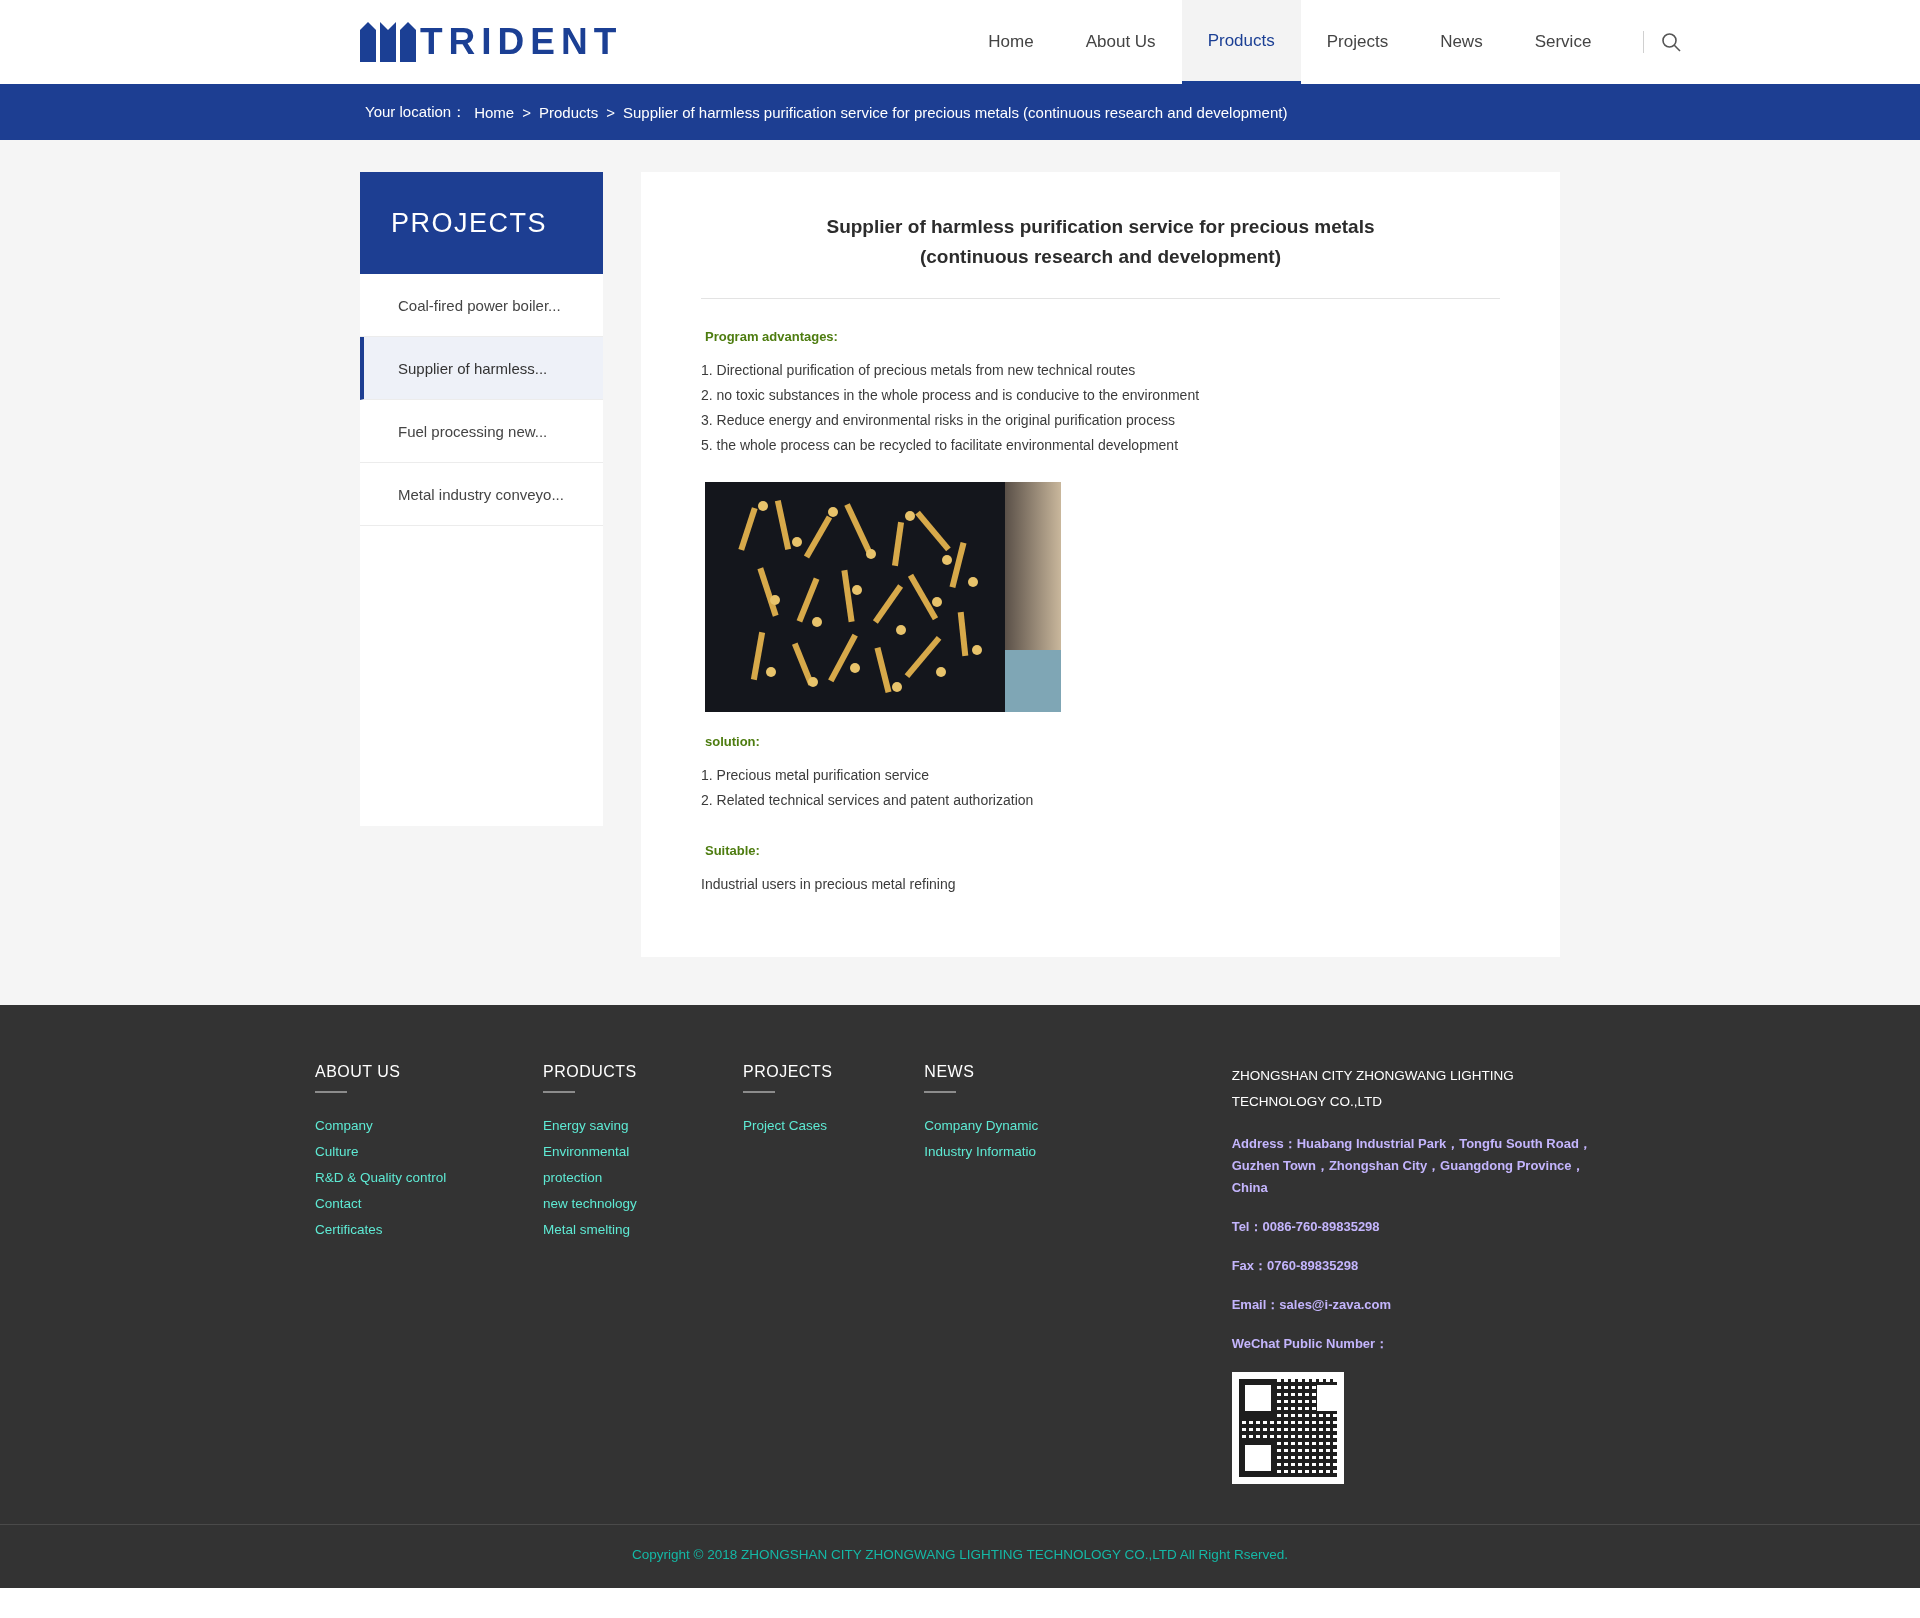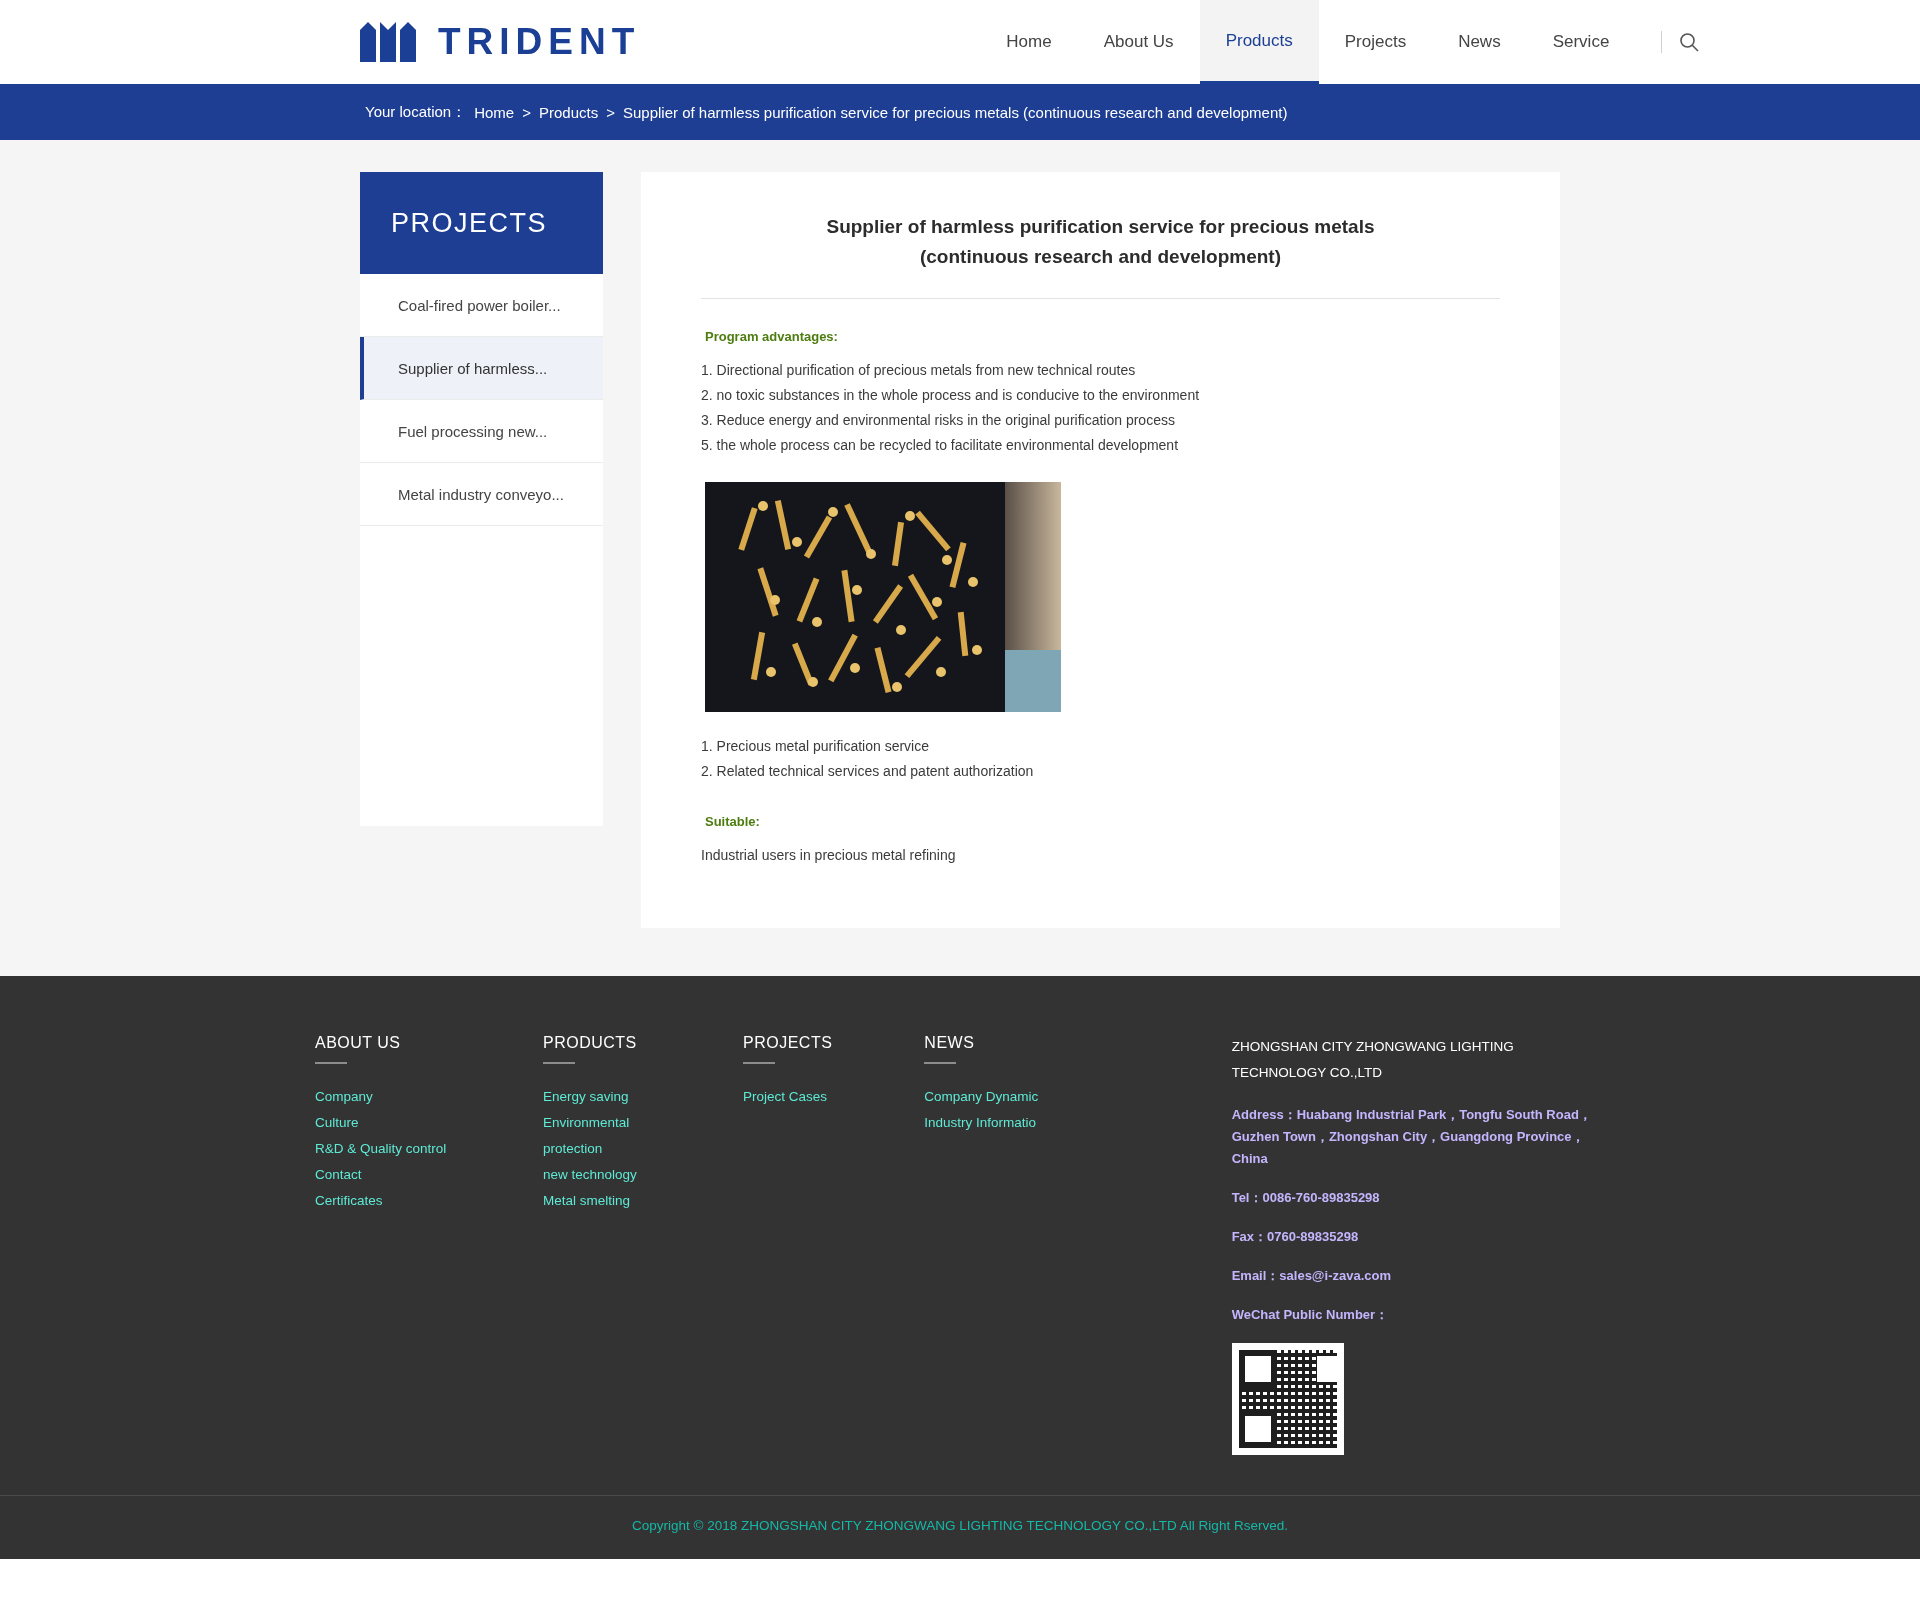--- a/index.html
+++ b/index.html
@@ -26,21 +26,20 @@
     align-items: center;
     margin-left: 358px;
     height: 84px;
   }
   .logo-mark { width: 62px; height: 44px; position: relative; }
   .logo-text {
     font-size: 37px;
     letter-spacing: 6px;
     color: #1b3f94;
     font-weight: 600;
-    margin-left: 18px;
     font-family: "Liberation Sans", sans-serif;
   }
   .nav {
     display: flex;
     align-items: stretch;
     height: 84px;
     margin-left: 340px;
   }
   .nav-item {
     display: flex;
@@ -357,20 +356,21 @@
                   <circle cx="108" cy="200" r="5"></circle>
                 <circle cx="150" cy="186" r="5"></circle>
                   <circle cx="192" cy="205" r="5"></circle>
                 <circle cx="236" cy="190" r="5"></circle>
                   <circle cx="272" cy="168" r="5"></circle>
               </g>
             </g>
           </svg>
         </div>
 
+        <div class="sec-title">solution:</div>
         <div class="sec-line">1. Precious metal purification service</div>
         <div class="sec-line">2. Related technical services and patent authorization</div>
 
         <div class="spacer-30"></div>
 
         <div class="sec-title">Suitable:</div>
         <div class="sec-line">Industrial users in precious metal refining</div>
       </div>
 
     </div>

